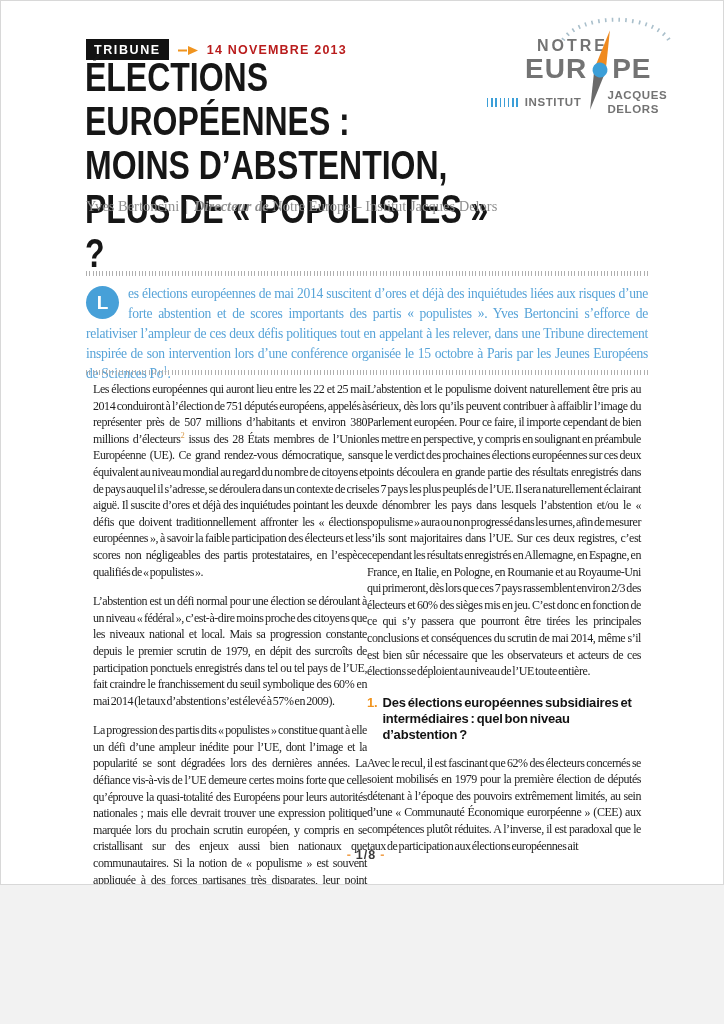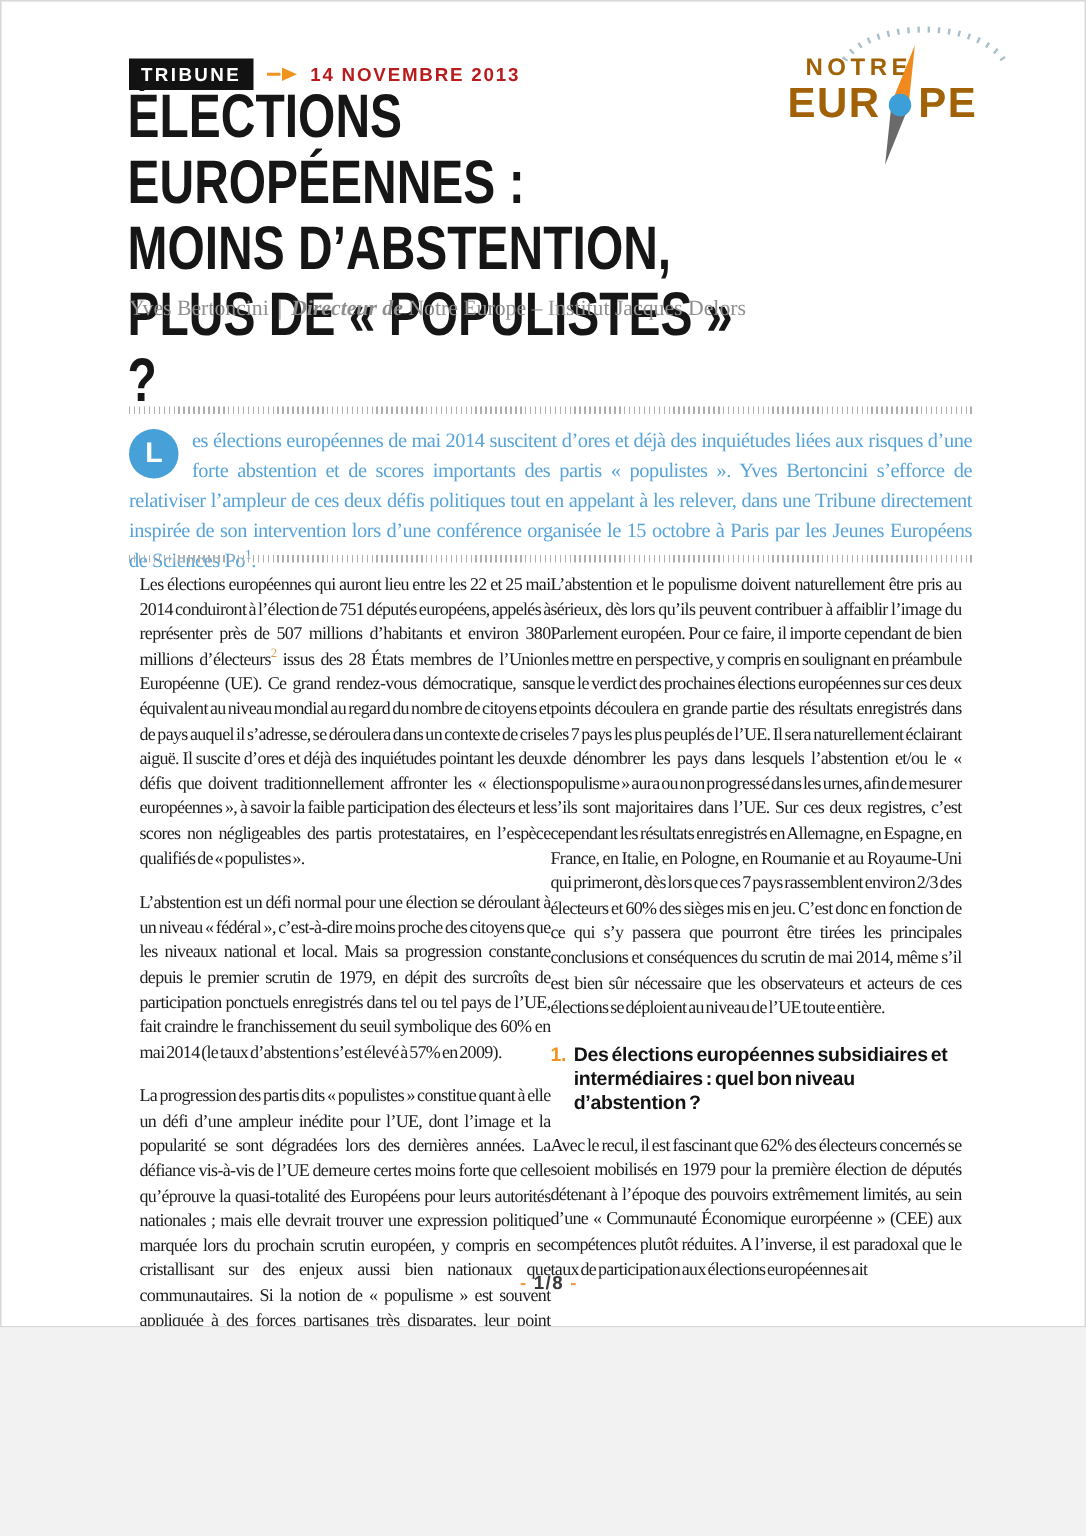--- a/index.html
+++ b/index.html
@@ -8,21 +8,21 @@
         font-family:"Liberation Serif",serif;}
 
   
   .kicker-row{position:absolute;top:38px;left:85px;display:flex;align-items:center;gap:9px;}
   .kicker{background:#121212;color:#fff;font:700 12.5px/14px "Liberation Sans",sans-serif;
           letter-spacing:1.6px;padding:4px 8px 3px;}
   .date{color:#b91c1c;font:700 12.5px/14px "Liberation Sans",sans-serif;letter-spacing:1.2px;}
   .arrow-icon{display:inline-block;}
 
   
-  .logo{position:absolute;top:12px;right:14px;width:222px;height:105px;color:#a16207;}
+  .logo{position:absolute;top:12px;right:14px;width:222px;height:105px;color:#737373;}
   .logo-ticks{position:absolute;top:2px;left:62px;}
   .logo-notre{font:700 16px/18px "Liberation Sans",sans-serif;letter-spacing:3px;
               margin:24px 0 0 50px;}
   .logo-europe{display:flex;align-items:center;margin-left:38px;
                font:700 28px/28px "Liberation Sans",sans-serif;letter-spacing:1px;}
   .compass-slot{display:inline-block;position:relative;width:25px;height:28px;}
   .needle-icon{position:absolute;left:0;top:-27px;}
   .logo-inst{display:flex;align-items:center;gap:6px;margin:5px 0 0 0;
              font:700 11.5px/14px "Liberation Sans",sans-serif;letter-spacing:0.6px;}
   .hatch-sm{display:inline-block;width:36px;height:9px;
@@ -97,20 +97,26 @@
             <g transform="rotate(14 13 42)">
               <polygon points="13,1 18.5,40 7.5,40" fill="#F08A1E"></polygon>
               <polygon points="13,83 18.5,44 7.5,44" fill="#6a6a6a"></polygon>
               <circle cx="13" cy="42" r="7.5" fill="#3C9FD8"></circle>
             </g>
           </svg>
         </span>
       </span>
       <span>PE</span>
     </div>
+    <div class="logo-inst">
+      <span class="hatch-sm"></span>
+      <span>INSTITUT</span>
+      <span class="inst-gap"></span>
+      <span>JACQUES DELORS</span>
+    </div>
   </div>
 
   <div class="title">
     <div>ÉLECTIONS EUROPÉENNES :</div>
     <div>MOINS D’ABSTENTION,</div>
     <div>PLUS DE « POPULISTES » ?</div>
   </div>
 
   <div class="byline">
     <span>Yves Bertoncini</span><span class="sep">|</span><em>Directeur de</em>

